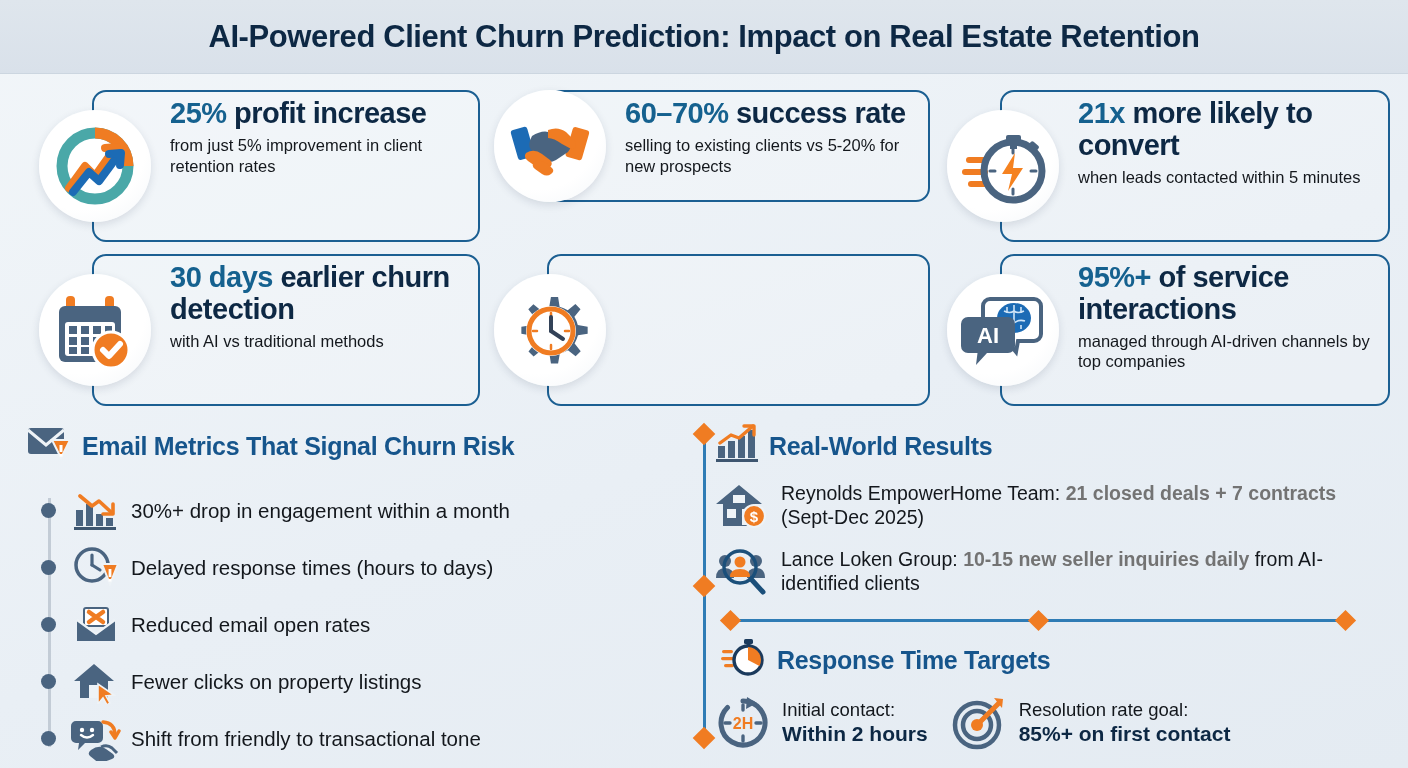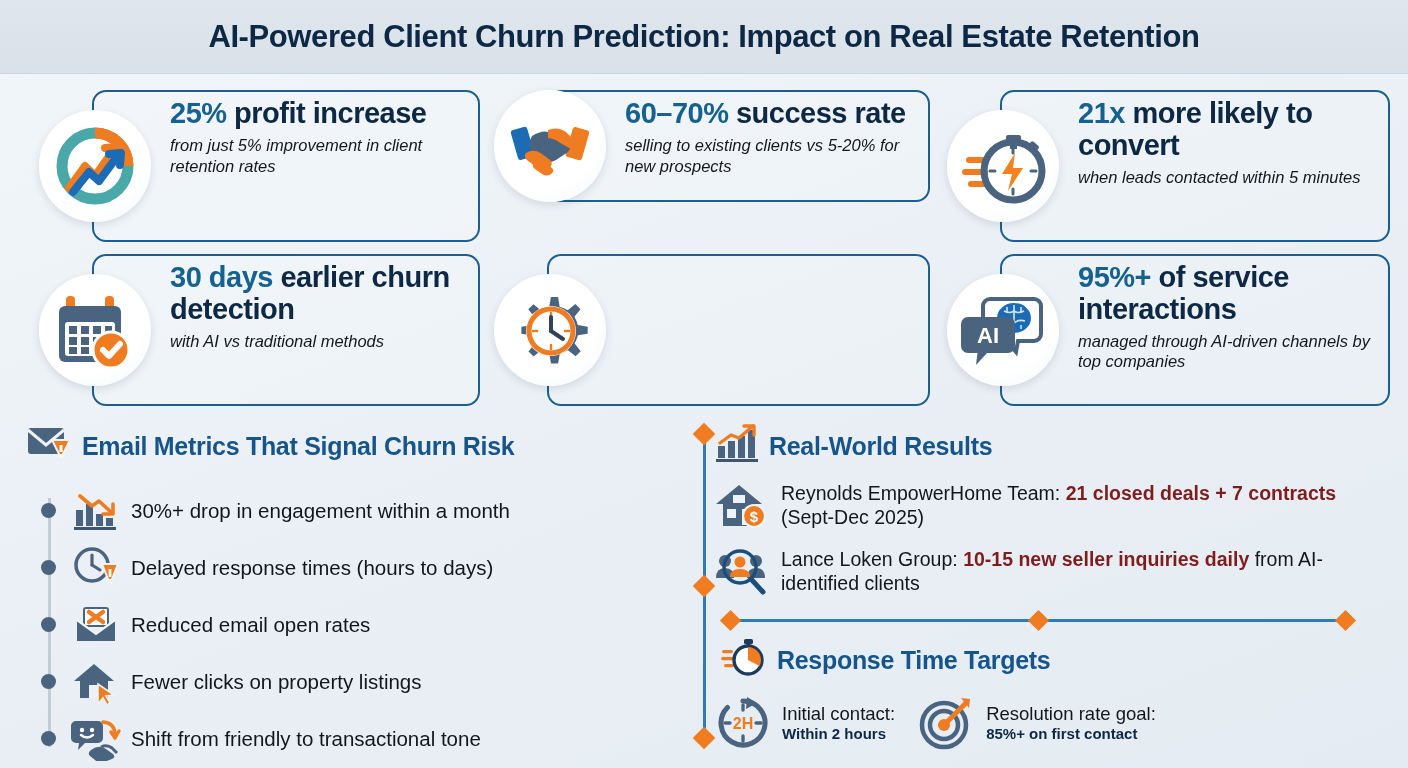--- a/index.html
+++ b/index.html
@@ -26,21 +26,21 @@
   .cards { position: absolute; top: 86px; left: 0; width: 1408px; height: 330px; }
   .card {
     position: absolute;
     border: 2.5px solid #1b5f92;
     border-radius: 14px;
     background: rgba(255,255,255,0.16);
   }
   .card .body { position: absolute; left: 76px; right: 10px; top: 6px; }
   .card .big { font-size: 29px; font-weight: bold; color: #0d2844; line-height: 1.10; letter-spacing: -0.5px; }
   .card .big .accent { color: #15618f; }
-  .card .sub { font-size: 16.5px; color: #14181d; line-height: 1.25; margin-top: 5px; font-style: italic; }
+  .card .sub { font-size: 16.5px; color: #14181d; line-height: 1.25; margin-top: 5px; }
 
   .badge {
     position: absolute; left: -55px; top: 50%; transform: translateY(-50%);
     width: 112px; height: 112px; border-radius: 50%;
     background: radial-gradient(circle at 38% 32%, #ffffff 62%, #f3f6f9 100%);
     box-shadow: 0 3px 9px rgba(30,50,80,0.13);
     display: flex; align-items: center; justify-content: center;
   }
 
   
@@ -57,31 +57,31 @@
   .rail { position: absolute; left: 22px; top: 16px; bottom: 20px; width: 3px; background: #c3ccd6; }
   .metric-item { display: flex; align-items: center; height: 57px; position: relative; }
   .dot { width: 15px; height: 15px; border-radius: 50%; background: #4a6480; margin-left: 15px; flex: 0 0 auto; z-index: 2; }
   .m-icon { width: 52px; height: 44px; margin-left: 14px; flex: 0 0 auto; display:flex; align-items:center; justify-content:center; }
   .m-text { font-size: 20.5px; color: #13171c; margin-left: 9px; white-space: nowrap; }
 
   
   .result-item { display: flex; align-items: flex-start; gap: 12px; margin-top: 12px; }
   .r-icon { width: 54px; height: 54px; flex: 0 0 auto; display:flex; align-items:center; justify-content:center; }
   .r-text { font-size: 19.5px; color: #13171c; line-height: 1.22; padding-top: 2px; }
-  .r-text b { color: #7f1d1d; font-weight: bold; }
+  .r-text b { color: #737373; font-weight: bold; }
 
   .divider { display: flex; align-items: center; margin: 13px 0 9px 8px; width: 630px; }
   .dline { flex: 1; height: 3px; background: #2f7cb5; }
   .dia { width: 15px; height: 15px; background: #f07c22; transform: rotate(45deg); flex: 0 0 auto; }
 
   .targets { display: flex; gap: 24px; margin-top: 12px; }
   .target { display: flex; align-items: center; gap: 11px; }
   .t-icon { width: 56px; height: 56px; flex: 0 0 auto; }
   .t-text { font-size: 18.5px; color: #13171c; line-height: 1.22; }
-  .t-text .strong { display: block; font-weight: bold; color: #0d2844; font-size: 15px; }
+  .t-text .strong { display: block; font-weight: bold; color: #0d2844; font-size: 21px; }
 
   
   .vsep { position: absolute; left: 696px; top: 426px; height: 320px; width: 16px; }
   .vsep .vline { position: absolute; left: 7px; top: 10px; width: 3px; height: 300px; background: #2f7cb5; }
   .vsep .vd { position: absolute; left: 0px; width: 16px; height: 16px; background: #f07c22; transform: rotate(45deg); }
 </style>
 </head>
 <body>
 
 <div class="header-band">

